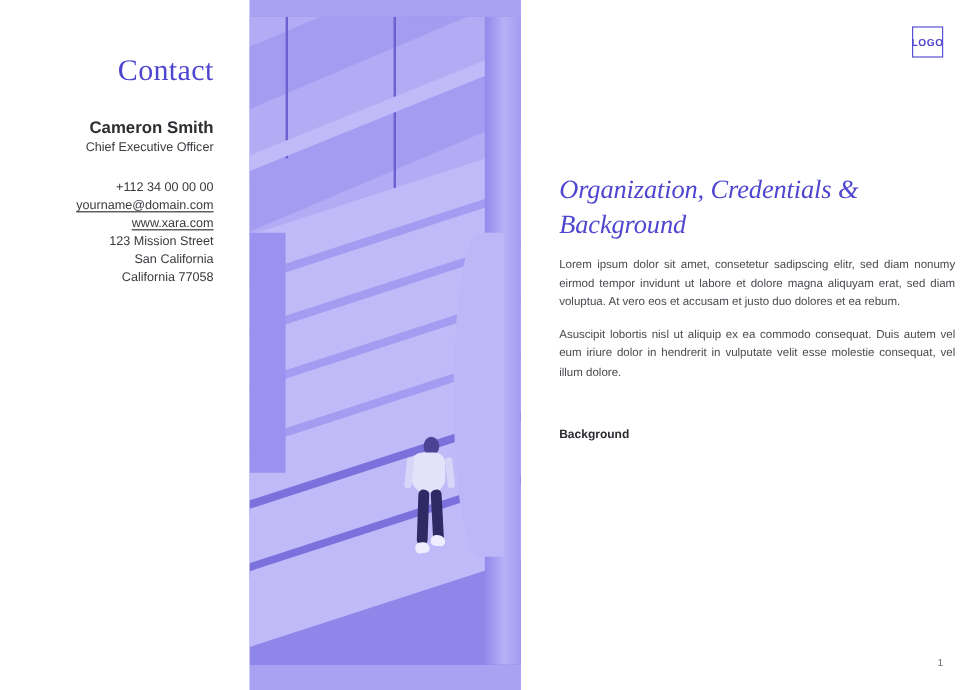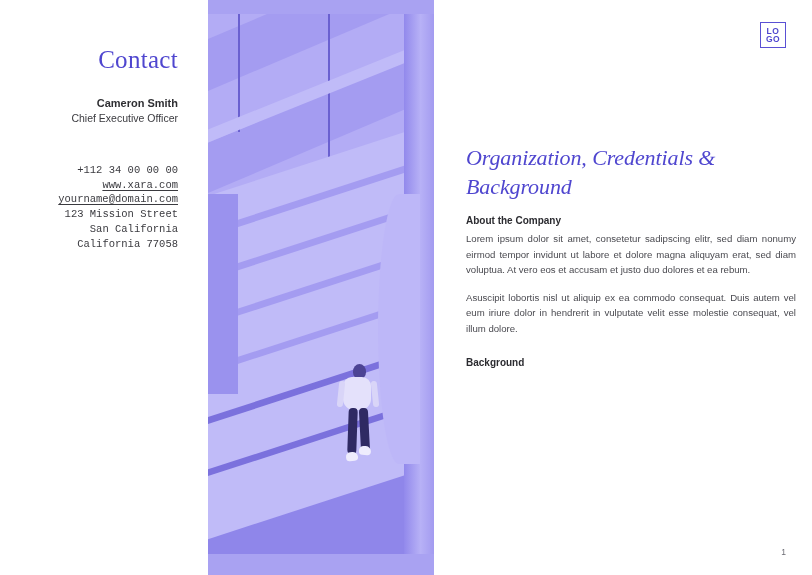--- a/index.html
+++ b/index.html
@@ -36,40 +36,39 @@
   .contact-title {
     font-family: "Liberation Serif", "DejaVu Serif", serif;
     font-size: 25px;
     font-weight: 400;
     color: #4f46cf;
     letter-spacing: 0.3px;
     margin: 0 0 22px 0;
     line-height: 1.1;
   }
   .contact-name {
-    font-size: 11px;
+    font-size: 14px;
     font-weight: 700;
     color: #2f2f33;
     line-height: 1.45;
     margin: 0;
   }
   .contact-role {
     font-size: 10.5px;
     font-weight: 400;
     color: #3a3a3f;
     line-height: 1.45;
-    margin: 0 0 36px 0;
+    margin: 0 0 18px 0;
   }
   .contact-line {
     font-size: 10.5px;
     color: #3a3a3f;
     line-height: 1.42;
     margin: 0;
     white-space: nowrap;
-    font-family: Liberation Mono, monospace;
   }
   .contact-line.link {
     text-decoration: underline;
     text-underline-offset: 1.5px;
   }
 
   
   .image-panel {
     position: absolute;
     left: 208px;
@@ -170,21 +169,21 @@
   }
   .logo-box {
     position: absolute;
     right: 10px;
     top: 22px;
     width: 26px;
     height: 26px;
     border: 1.6px solid #5a50d4;
     box-sizing: border-box;
     display: flex;
-    flex-direction: column;
+    flex-direction: row;
     align-items: center;
     justify-content: center;
     line-height: 1;
   }
   .logo-box span {
     font-size: 8.5px;
     font-weight: 700;
     color: #4f46cf;
     letter-spacing: 0.5px;
     display: block;
@@ -237,22 +236,22 @@
 <body>
 
 <div class="page">
 
   <div class="left-col">
     <h1 class="contact-title">Contact</h1>
     <p class="contact-name">Cameron Smith</p>
     <p class="contact-role">Chief Executive Officer</p>
 
     <p class="contact-line">+112 34 00 00 00</p>
+    <p class="contact-line link">yourname@domain.com</p>
     <p class="contact-line link">www.xara.com</p>
-    <p class="contact-line link">yourname@domain.com</p>
     <p class="contact-line">123 Mission Street</p>
     <p class="contact-line">San California</p>
     <p class="contact-line">California 77058</p>
   </div>
 
   <div class="image-panel">
     <div class="band-top"></div>
     <div class="band-bottom"></div>
 
     <div class="photo">
@@ -309,21 +308,20 @@
   <div class="right-col">
 
     <div class="logo-box">
       <span>LO</span>
       <span>GO</span>
     </div>
 
     <h2 class="main-heading">Organization, Credentials &amp; Background</h2>
 
     <div class="section sec-about">
-      <h3 class="sub-heading">About the Company</h3>
       <p class="body-copy">Lorem ipsum dolor sit amet, consetetur sadipscing elitr, sed diam nonumy eirmod tempor invidunt ut labore et dolore magna aliquyam erat, sed diam voluptua. At vero eos et accusam et justo duo dolores et ea rebum.</p>
       <p class="body-copy">Asuscipit lobortis nisl ut aliquip ex ea commodo consequat. Duis autem vel eum iriure dolor in hendrerit in vulputate velit esse molestie consequat, vel illum dolore.</p>
     </div>
 
     <div class="section sec-background">
       <h3 class="sub-heading">Background</h3>
     </div>
 
     <div class="page-number">1</div>
   </div>

